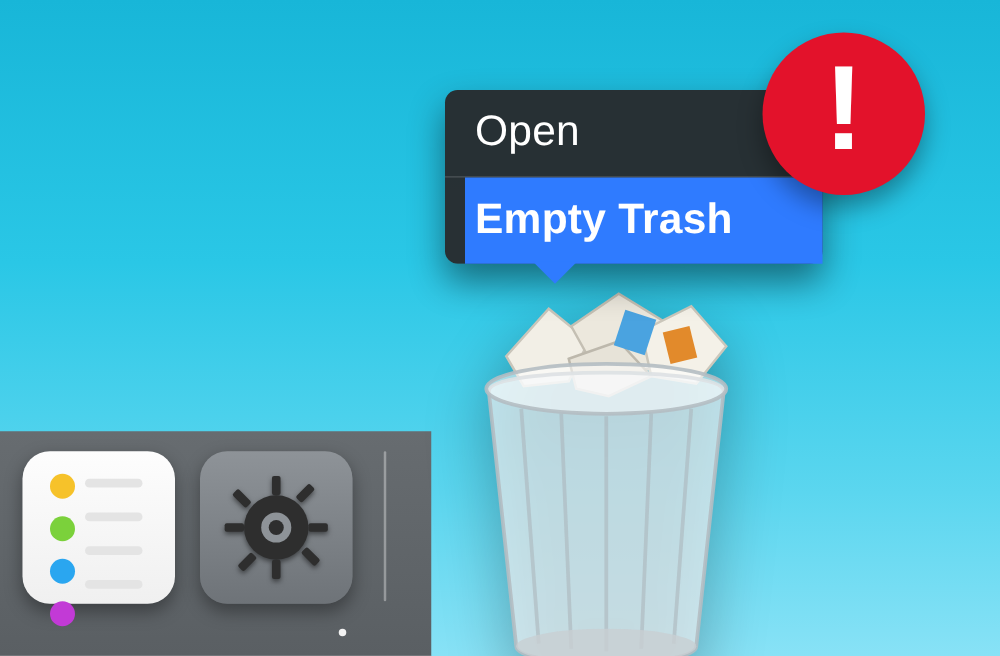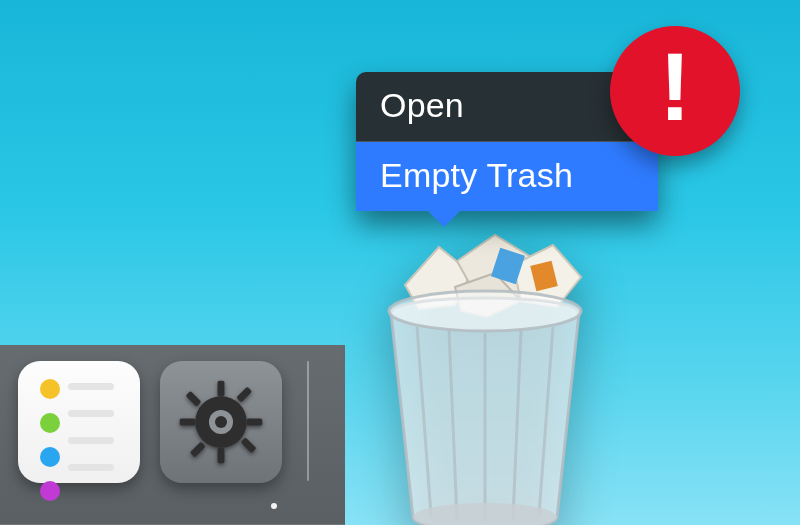--- a/index.html
+++ b/index.html
@@ -20,23 +20,23 @@
   .gear-wrap svg{width:86px;height:86px;filter:drop-shadow(0 2px 2px rgba(0,0,0,.5));}
   
   .divider{position:absolute;left:307px;top:16px;width:2px;height:120px;background:rgba(255,255,255,.35);border-radius:2px;}
   
   .indicator{position:absolute;left:271px;bottom:16px;width:6px;height:6px;border-radius:50%;background:#f2f2f2;}
   
   .trash{position:absolute;left:345px;bottom:-12px;width:280px;height:320px;}
   .trash svg{width:100%;height:100%;filter:drop-shadow(0 18px 24px rgba(0,0,0,.35));}
   
   .menu{position:absolute;left:356px;top:72px;width:302px;border-radius:10px;overflow:visible;background:rgba(40,40,42,.95);box-shadow:0 14px 28px rgba(0,0,0,.45);}
-  .menu-item{padding:14px 24px 16px;font-size:34px;font-weight:400;color:#fff;letter-spacing:.2px;}
+  .menu-item{padding:14px 8px 16px;font-size:34px;font-weight:400;color:#fff;letter-spacing:.2px;margin-left:16px;}
   .menu-sep{height:1px;background:rgba(255,255,255,.18);margin:0;}
-  .menu-item.selected{background:#2f7bff;}
+  .menu-item.selected{background:#2f7bff;font-weight:bold;}
   
   .menu-tip{position:absolute;left:70px;bottom:-16px;width:0;height:0;border-left:18px solid transparent;border-right:18px solid transparent;border-top:18px solid #2f7bff;}
   
   .badge{position:absolute;left:610px;top:26px;width:130px;height:130px;border-radius:50%;background:#e3122b;box-shadow:0 10px 20px rgba(0,0,0,.35);display:flex;align-items:center;justify-content:center;}
   .badge span{color:#fff;font-size:96px;font-weight:700;line-height:1;transform:translateY(-4px);}
 </style>
 </head>
 <body>
 
 <div class="stage">

